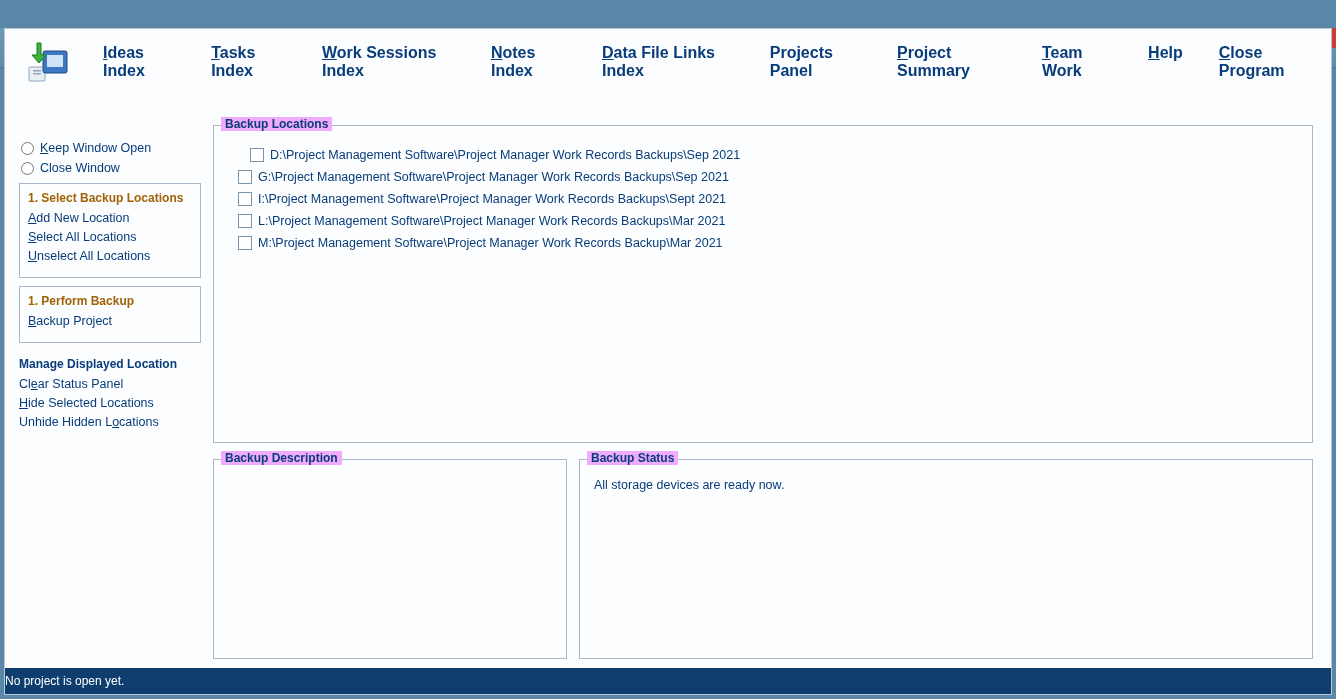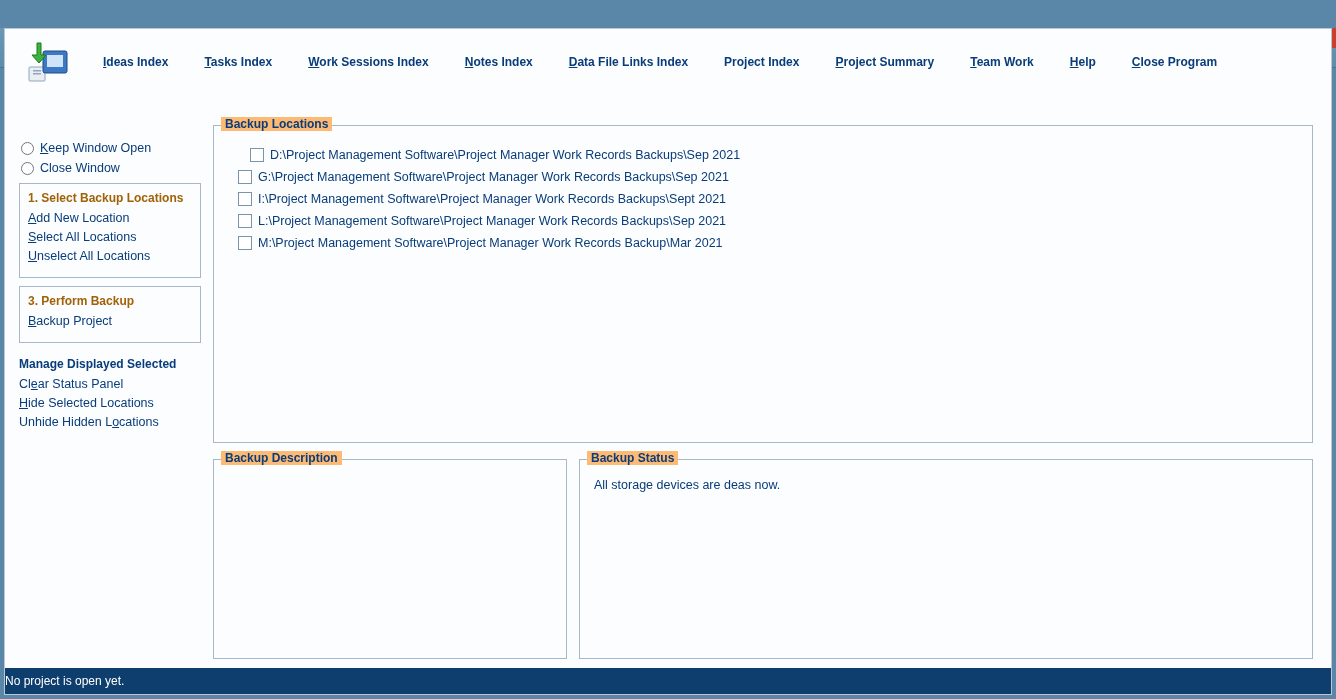--- a/index.html
+++ b/index.html
@@ -66,21 +66,21 @@
     width: 50px; height: 50px;
     display:flex;align-items:center;justify-content:center;
   }
   .menu {
     display:flex;
     gap: 36px;
   }
   .menu-item {
     color: #083c7a;
     font-weight: bold;
-    font-size: 12px;
+    font-size: 16px;
     cursor: pointer;
   }
   .underline-accel { text-decoration: none; }
   .underline-accel .u { text-decoration: underline; }
 
   
   .content {
     position:absolute;
     top:96px; left:0; right:0; bottom:26px;
   }
@@ -119,21 +119,21 @@
   }
 
   .fieldset {
     border:1px solid #a8b8c8;
     position:relative;
     padding:14px 14px 10px 14px;
   }
   .fieldset > .legend {
     position:absolute;
     top:-9px; left:7px;
-    background:#fdba74;
+    background:#f0abfc;
     padding:0 4px;
     color:#083c7a; font-weight:bold; font-size:12px;
   }
   .locations-box {
     height:318px;
   }
   .loc-row {
     display:flex; align-items:center;
     margin:8px 0 0 10px;
     color:#083c7a;
@@ -218,21 +218,21 @@
         <rect x="24" y="18" width="16" height="12" fill="#cfe4f8"></rect>
         <path d="M 14 6 L 14 18 L 9 18 L 16 26 L 23 18 L 18 18 L 18 6 Z" fill="#3cb43c" stroke="#1a7a1a"></path>
       </svg>
     </div>
     <div class="menu" id="menu-host">
         <div class="menu-item underline-accel"><span class="u">I</span>deas Index</div>
         <div class="menu-item underline-accel"><span class="u">T</span>asks Index</div>
         <div class="menu-item underline-accel"><span class="u">W</span>ork Sessions Index</div>
         <div class="menu-item underline-accel"><span class="u">N</span>otes Index</div>
         <div class="menu-item underline-accel"><span class="u">D</span>ata File Links Index</div>
-        <div class="menu-item underline-accel">Project Index</div>
+        <div class="menu-item underline-accel">Projects Panel</div>
         <div class="menu-item underline-accel"><span class="u">P</span>roject Summary</div>
         <div class="menu-item underline-accel"><span class="u">T</span>eam Work</div>
         <div class="menu-item underline-accel"><span class="u">H</span>elp</div>
         <div class="menu-item underline-accel"><span class="u">C</span>lose Program</div>
       </div>
   </div>
 
   <div class="content">
 
     <div class="sidebar">
@@ -246,26 +246,26 @@
       </label>
 
       <div class="side-group">
         <div class="hdr">1. Select Backup Locations</div>
         <div class="side-link underline-accel"><span class="u">A</span>dd New Location</div>
         <div class="side-link underline-accel"><span class="u">S</span>elect All Locations</div>
         <div class="side-link underline-accel"><span class="u">U</span>nselect All Locations</div>
       </div>
 
       <div class="side-group">
-        <div class="hdr">3. Perform Backup</div>
+        <div class="hdr">1. Perform Backup</div>
         <div class="side-link underline-accel"><span class="u">B</span>ackup Project</div>
       </div>
 
       <div class="side-block">
-        <div class="hdr">Manage Displayed Selected</div>
+        <div class="hdr">Manage Displayed Location</div>
         <div class="side-link underline-accel">Cl<span class="u">e</span>ar Status Panel</div>
         <div class="side-link underline-accel"><span class="u">H</span>ide Selected Locations</div>
         <div class="side-link underline-accel">Unhide Hidden L<span class="u">o</span>cations</div>
       </div>
     </div>
 
     <div class="mainarea">
 
       <div class="fieldset locations-box">
         <div class="legend">Backup Locations</div>
@@ -277,36 +277,36 @@
             <div class="loc-row">
               <div class="chk"></div>
               <span>G:\Project Management Software\Project Manager Work Records Backups\Sep 2021</span>
             </div>
             <div class="loc-row">
               <div class="chk"></div>
               <span>I:\Project Management Software\Project Manager Work Records Backups\Sept 2021</span>
             </div>
             <div class="loc-row">
               <div class="chk"></div>
-              <span>L:\Project Management Software\Project Manager Work Records Backups\Sep 2021</span>
+              <span>L:\Project Management Software\Project Manager Work Records Backups\Mar 2021</span>
             </div>
             <div class="loc-row">
               <div class="chk"></div>
               <span>M:\Project Management Software\Project Manager Work Records Backup\Mar 2021</span>
             </div>
           </div>
       </div>
 
       <div class="bottom-row">
         <div class="fieldset desc-box">
           <div class="legend">Backup Description</div>
         </div>
         <div class="fieldset status-box">
           <div class="legend">Backup Status</div>
-          <div class="status-text">All storage devices are deas now.</div>
+          <div class="status-text">All storage devices are ready now.</div>
         </div>
       </div>
 
     </div>
 
   </div>
 
   <div class="statusbar">
     <span>No project is open yet.</span>
   </div>

